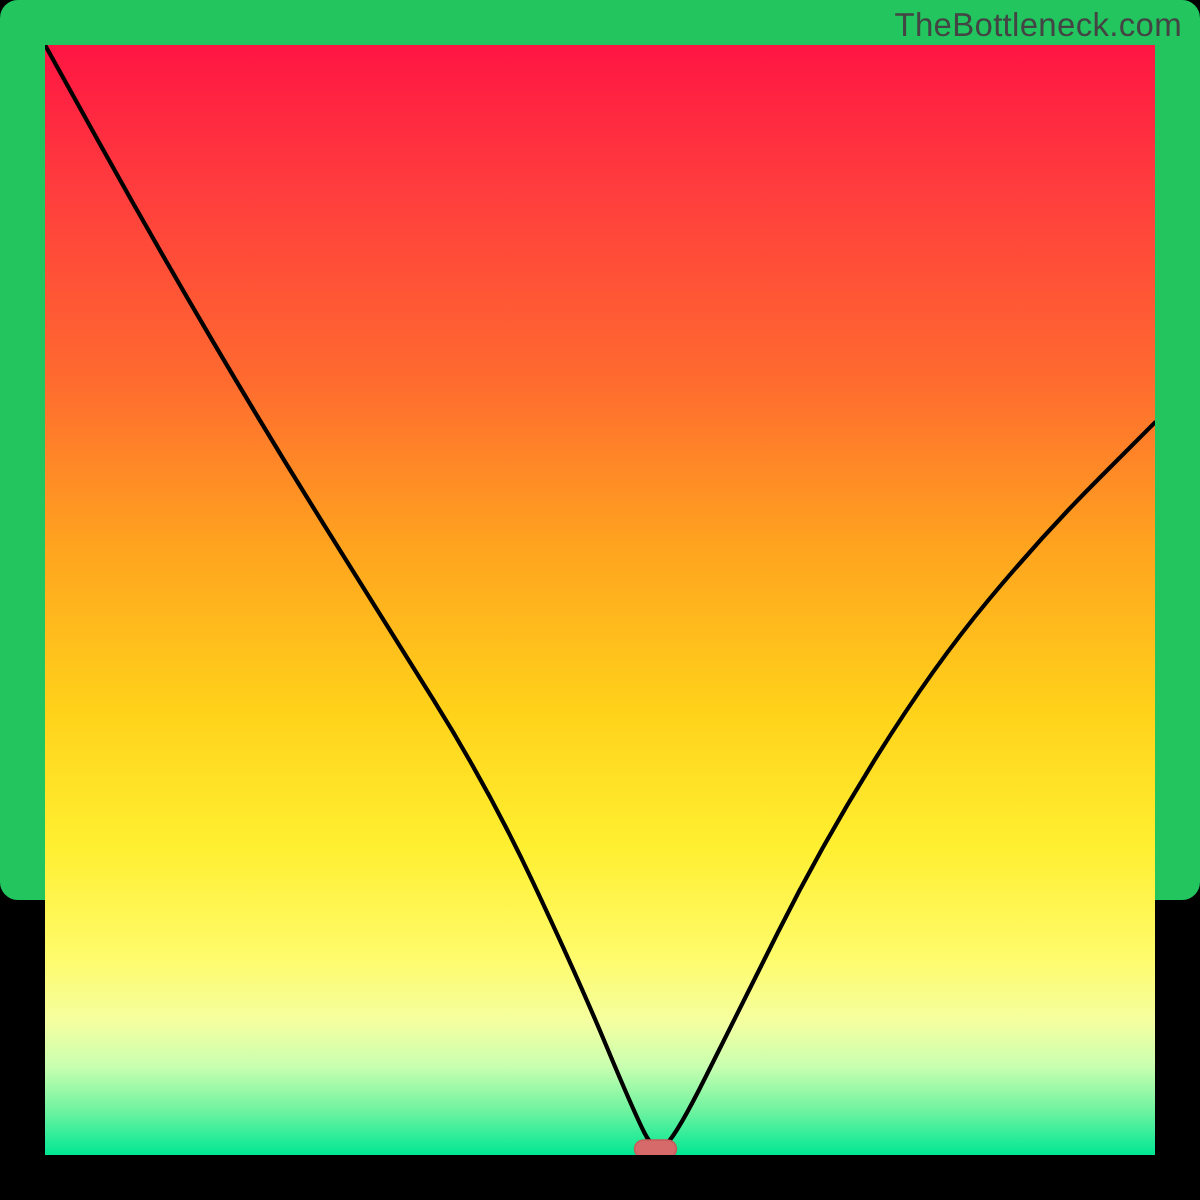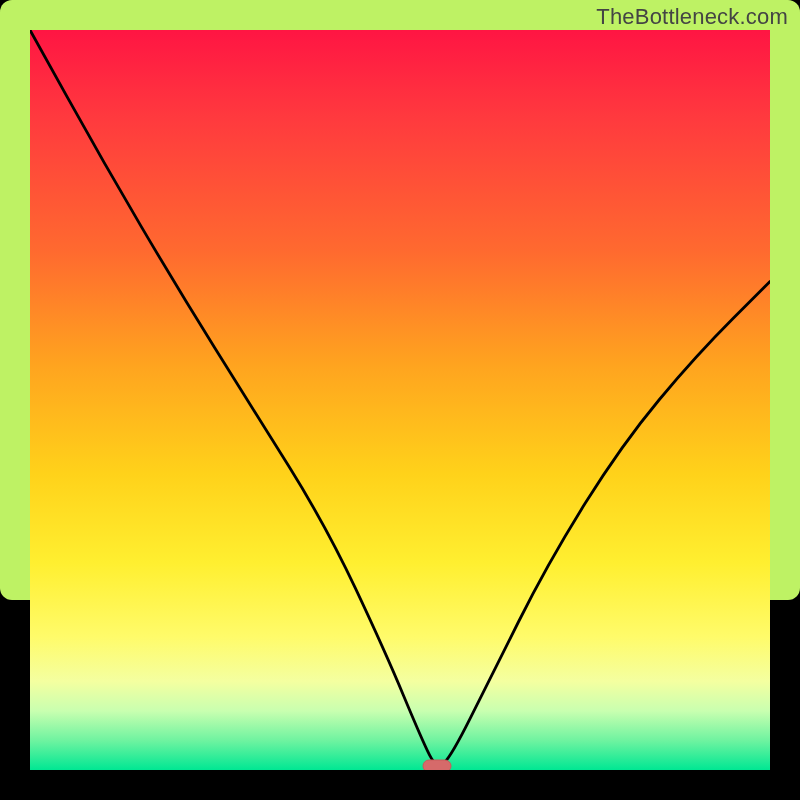--- a/index.html
+++ b/index.html
@@ -8,21 +8,21 @@
     width: 800px;
     height: 800px;
     background: #000;
     overflow: hidden;
     font-family: Arial, Helvetica, sans-serif;
   }
   .frame {
     position: relative;
     width: 800px;
     height: 600px;
-    background: #bef264;
+    background: #22c55e;
     border-radius: 12px;
   }
   .watermark {
     position: absolute;
     top: 4px;
     right: 12px;
     color: #444;
     font-size: 22px;
     font-weight: 500;
     letter-spacing: 0.2px;

